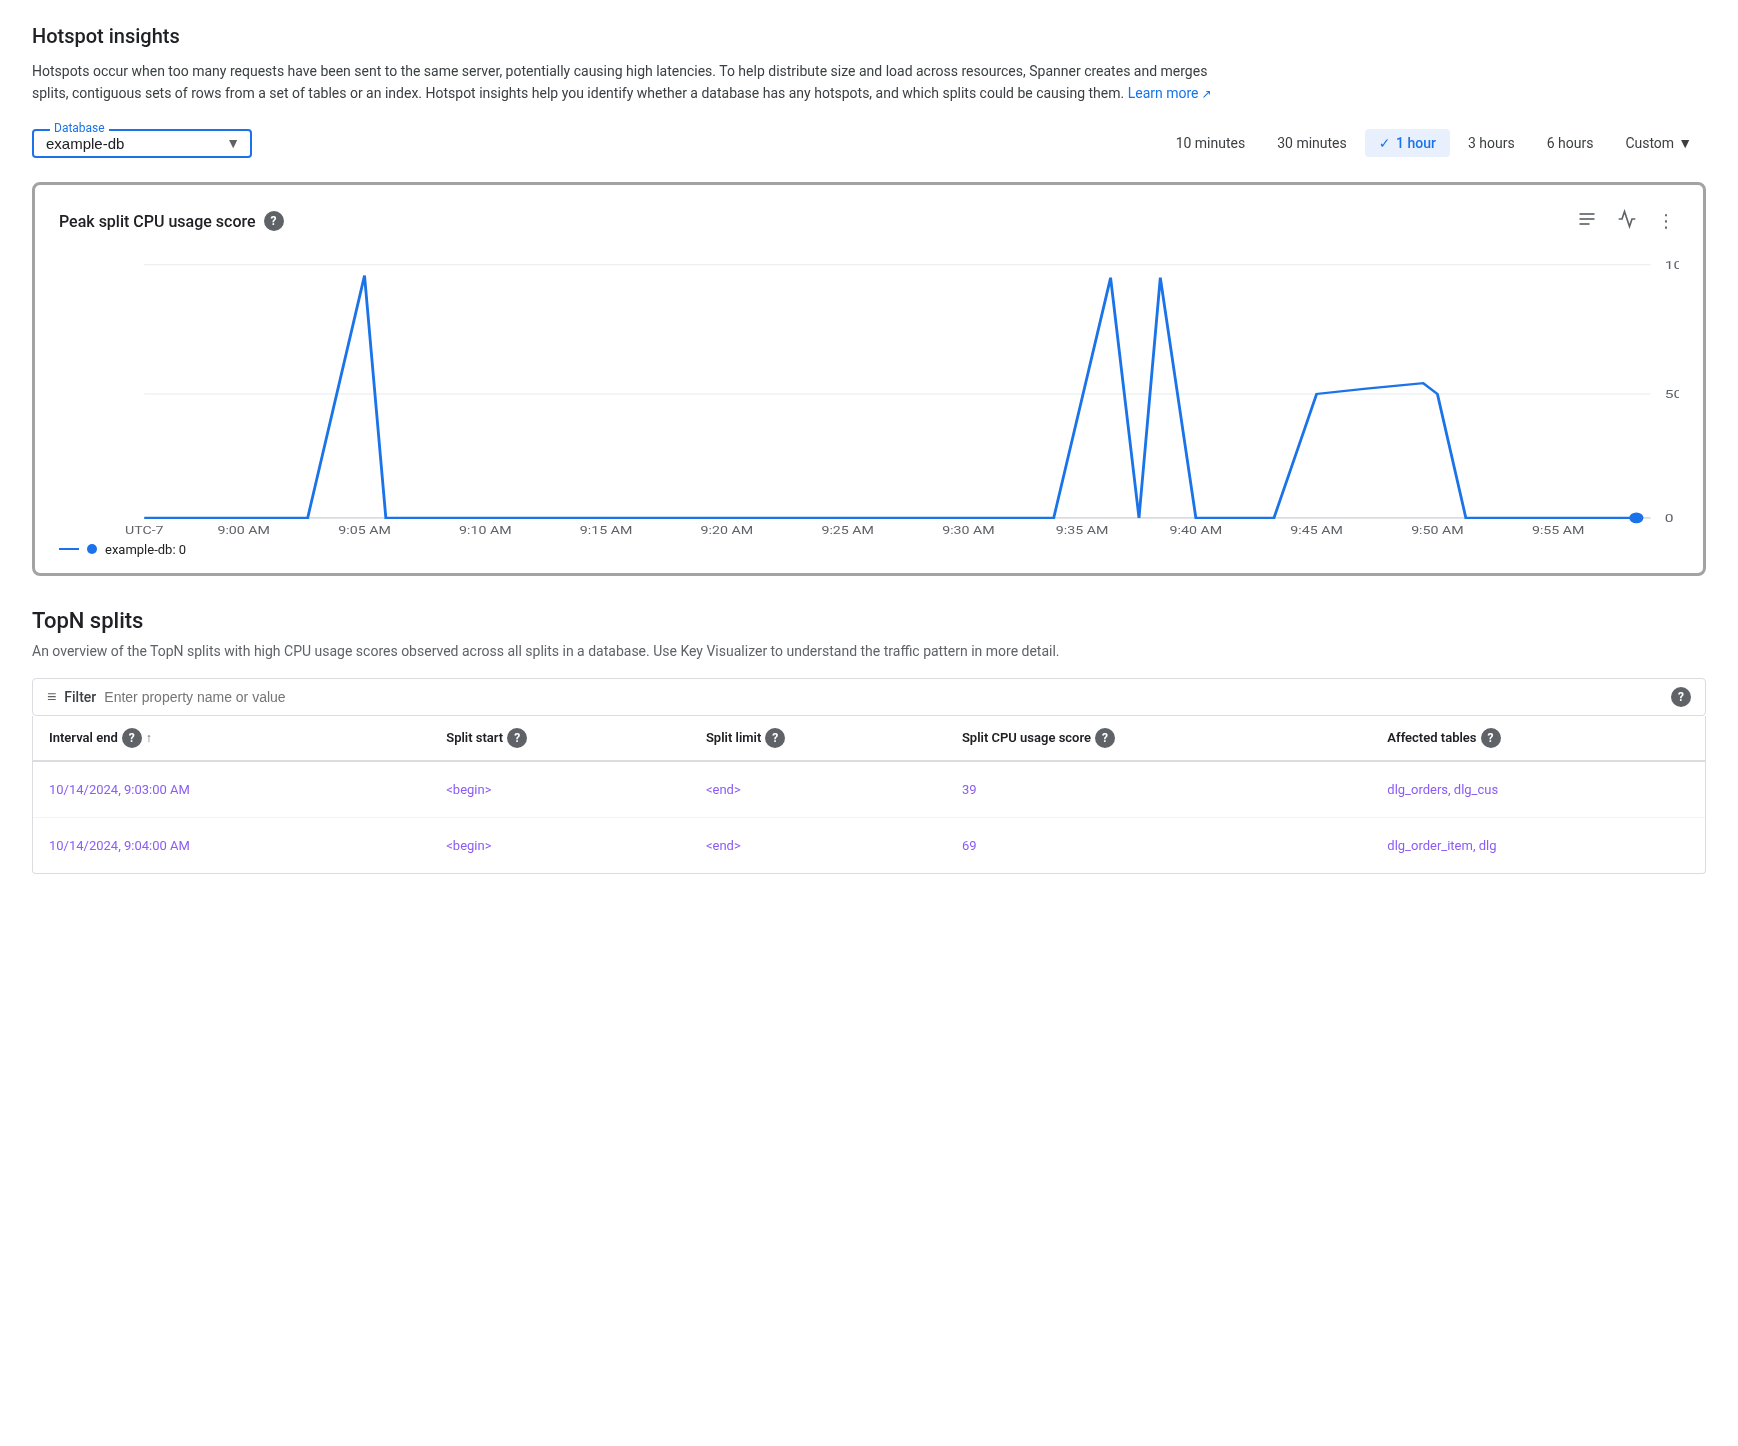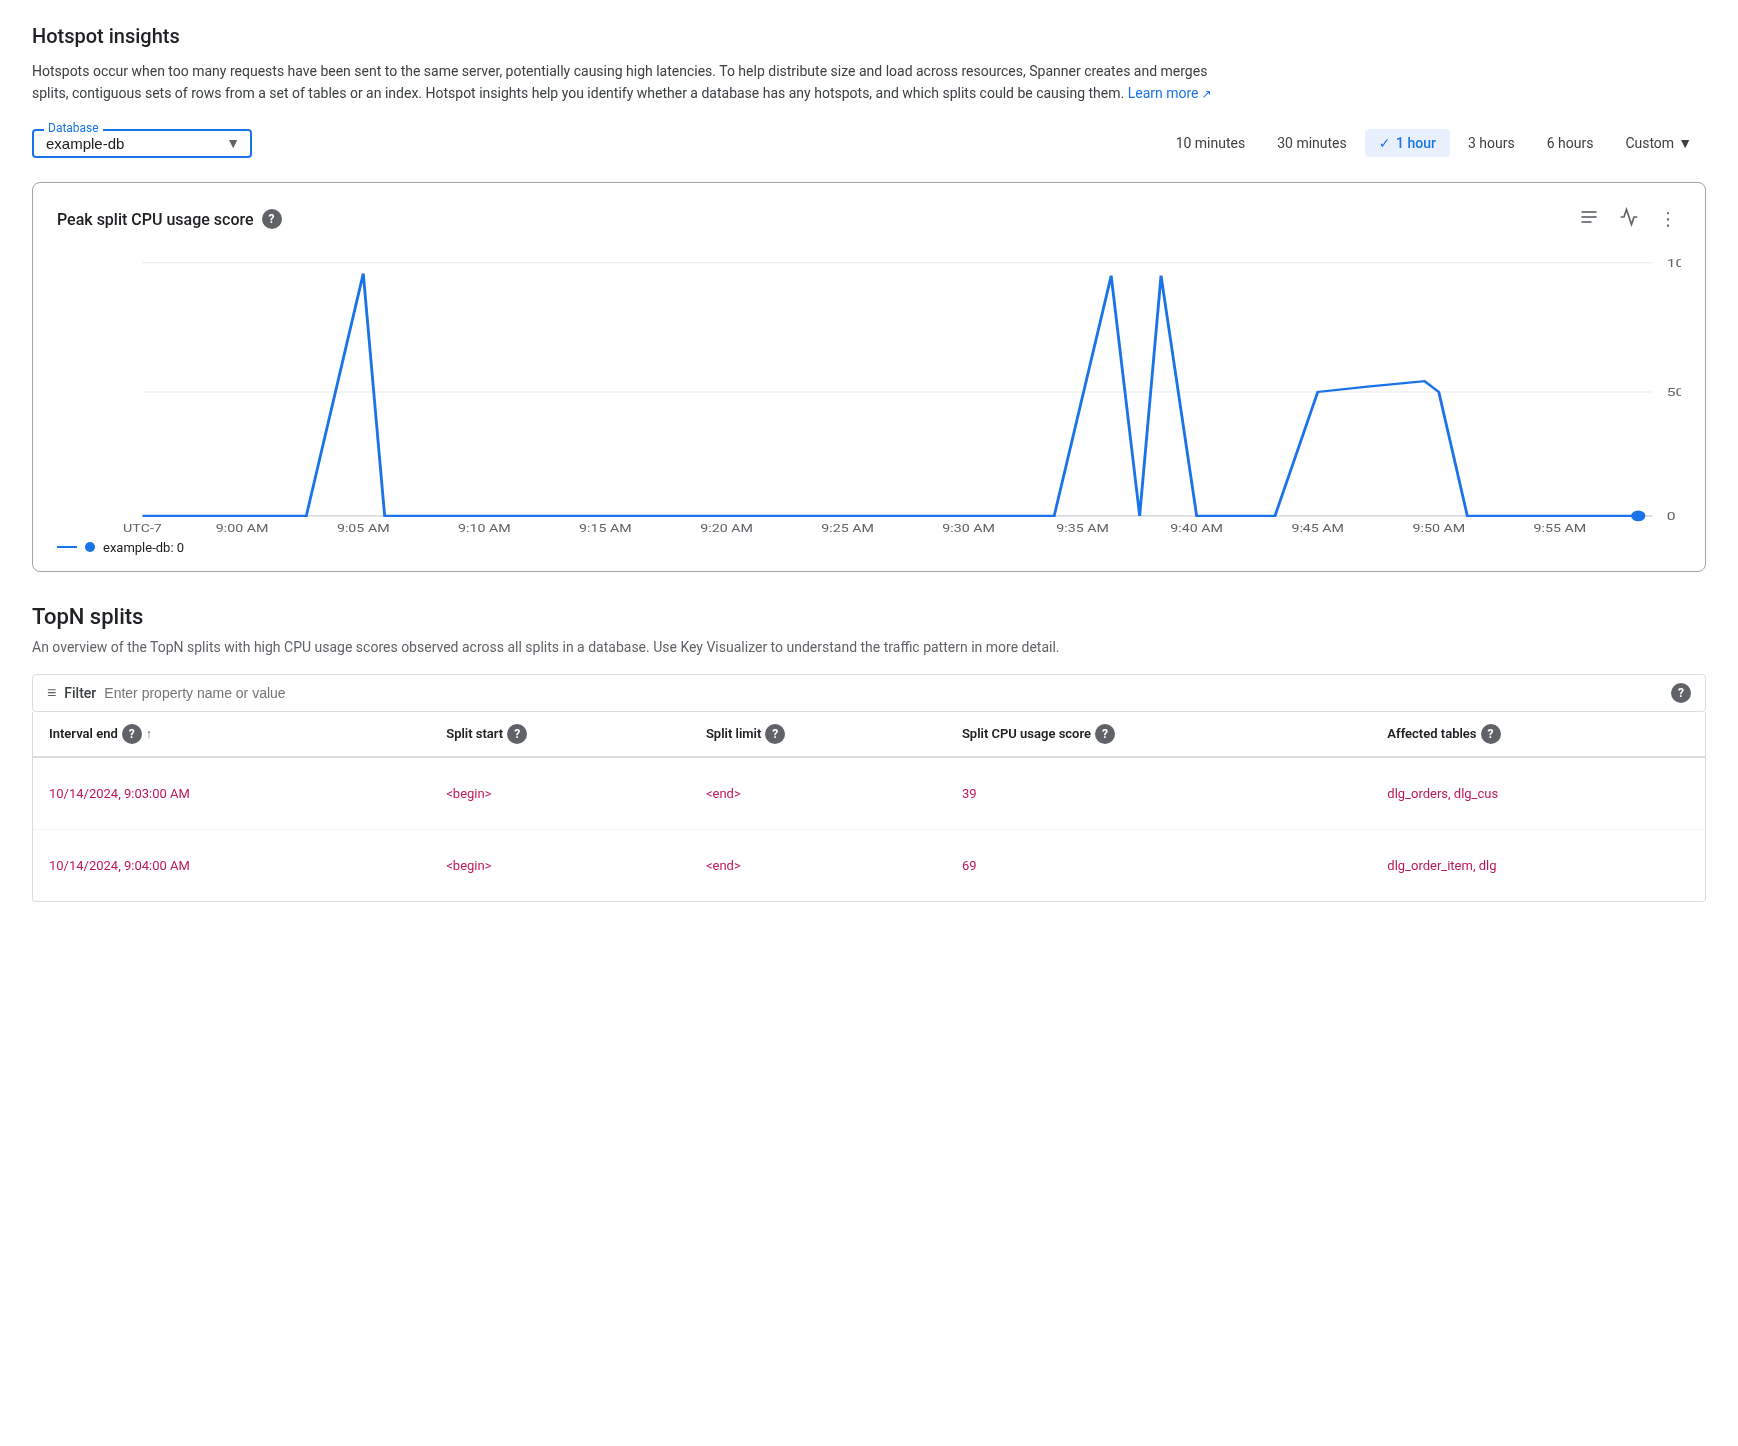--- a/index.html
+++ b/index.html
@@ -41,21 +41,21 @@
     .db-select-wrapper {
       position: relative;
       border: 2px solid #1a73e8;
       border-radius: 4px;
       padding: 4px 12px 4px 12px;
       min-width: 220px;
     }
     .db-select-label {
       position: absolute;
       top: -10px;
-      left: 10px;
+      left: 16px;
       background: #fff;
       padding: 0 4px;
       font-size: 12px;
       color: #1a73e8;
     }
     .db-select {
       border: none;
       outline: none;
       font-size: 15px;
       color: #202124;
@@ -93,21 +93,21 @@
       background: #e8f0fe;
       color: #1a73e8;
       font-weight: 500;
     }
     .time-btn.custom {
       display: flex;
       align-items: center;
       gap: 4px;
     }
     .chart-card {
-      border: 1px solid #a3a3a3;
+      border: 3px solid #a3a3a3;
       border-radius: 8px;
       padding: 20px 24px 16px;
       margin-bottom: 32px;
     }
     .chart-header {
       display: flex;
       align-items: center;
       justify-content: space-between;
       margin-bottom: 16px;
     }
@@ -241,23 +241,23 @@
       font-weight: 600;
       color: #202124;
       white-space: nowrap;
     }
     th .col-header-row {
       display: flex;
       align-items: center;
       gap: 4px;
     }
     td {
-      padding: 28px 16px;
+      padding: 20px 16px;
       font-size: 13px;
-      color: #be185d;
+      color: #8b5cf6;
       border-bottom: 1px solid #f1f3f4;
     }
     tr:last-child td {
       border-bottom: none;
     }
     .sort-icon {
       font-size: 12px;
       color: #5f6368;
     }
     .checkmark {

